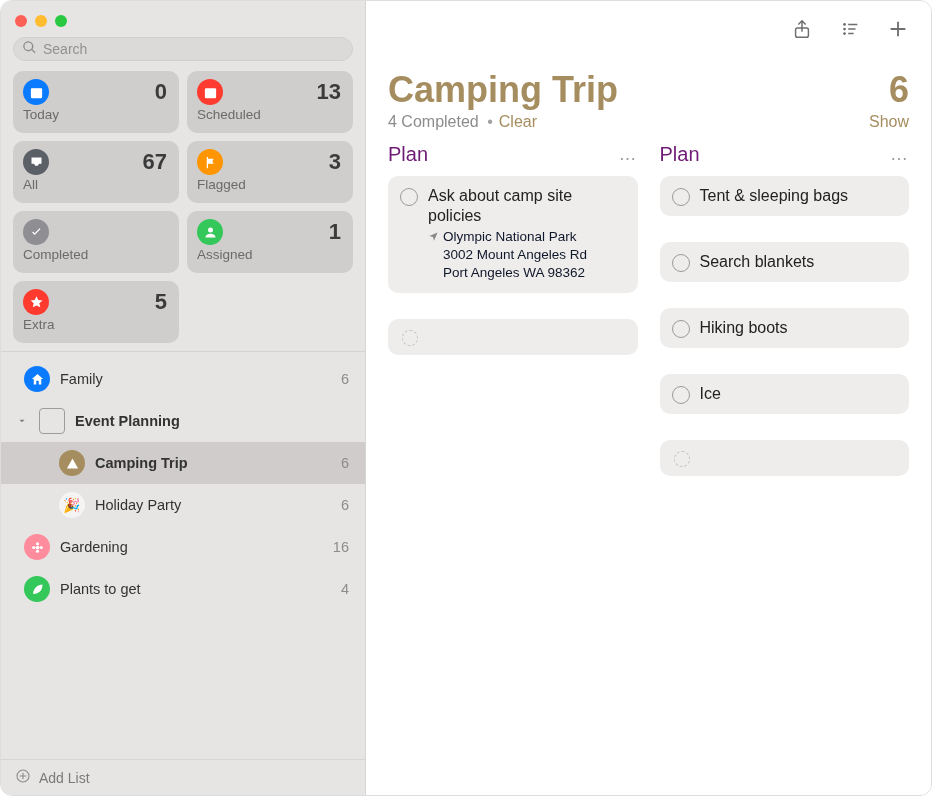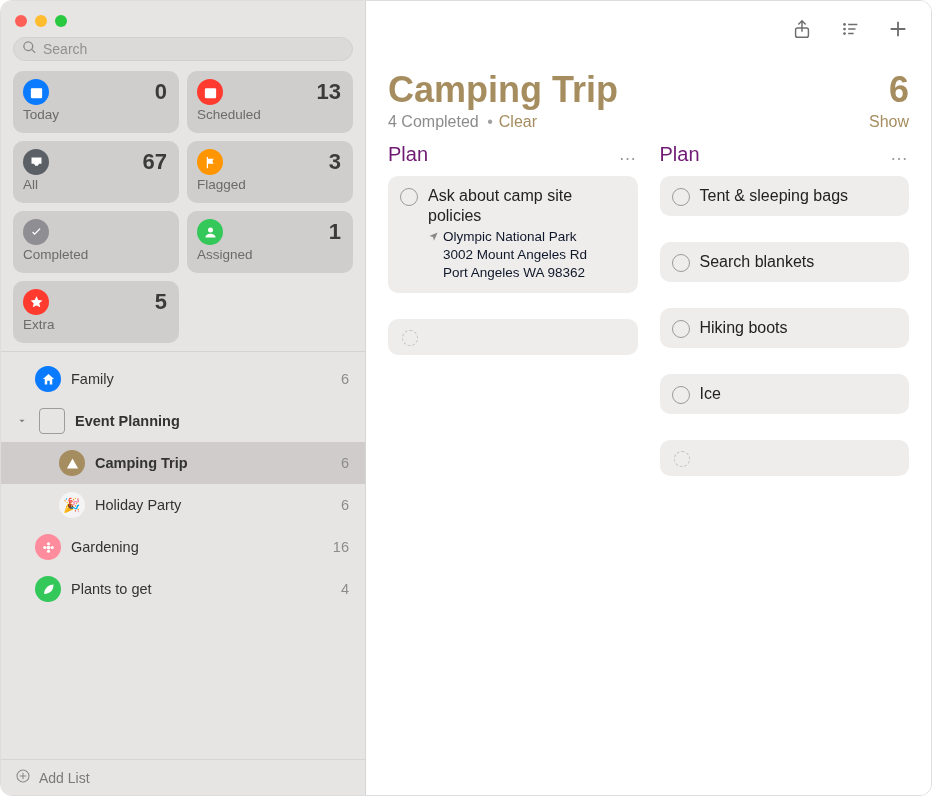--- a/index.html
+++ b/index.html
@@ -89,21 +89,21 @@
     overflow-y: auto;
     padding-top: 6px;
   }
   .list-row {
     display: flex; align-items: center;
     height: 42px;
     padding: 0 16px 0 14px;
     gap: 10px;
     cursor: default;
   }
-  .list-row.indent-1 { padding-left: 34px; }
+  .list-row.indent-1 { padding-left: 23px; }
   .list-row.indent-2 { padding-left: 58px; }
   .list-row.group { font-weight: 600; }
   .list-row.selected { background: #cfcccb; }
   .list-row .chevron { width: 14px; display: flex; justify-content: center; }
   .list-row .chevron svg { width: 10px; height: 10px; fill: #7a7a7a; }
   .list-row .l-icon {
     width: 26px; height: 26px; border-radius: 50%;
     display: flex; align-items: center; justify-content: center; flex-shrink: 0;
   }
   .list-row .l-icon svg { width: 15px; height: 15px; fill: #fff; }

